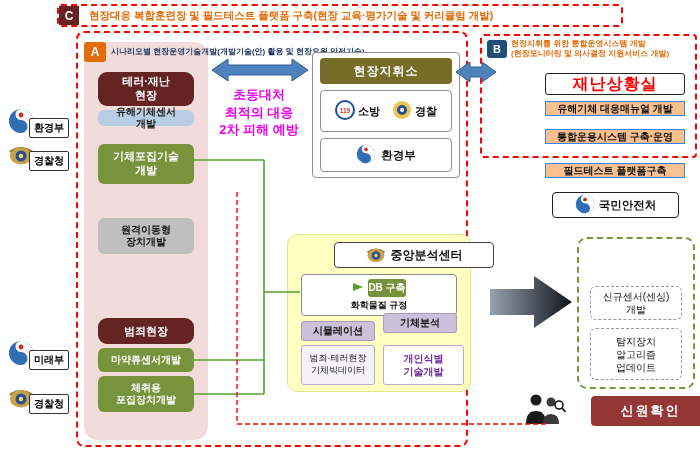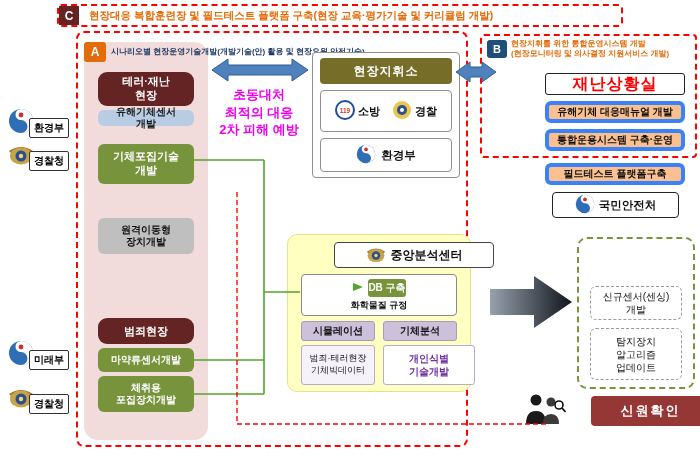--- a/index.html
+++ b/index.html
@@ -36,34 +36,34 @@
   #cpWrap { left:312px; top:52px; width:148px; height:126px; border:1px solid #909090; background:#fff; border-radius:4px; }
   #cpTitle { left:320px; top:58px; width:132px; height:26px; background:#756d28; color:#fff; font-size:12px; font-weight:bold; border-radius:4px; letter-spacing:1px; }
   #cpRow { left:320px; top:90px; width:132px; height:42px; background:#fff; border:1px solid #909090; border-radius:4px; display:flex; align-items:center; justify-content:center; gap:12px; }
   .cp-item { display:flex; align-items:center; gap:3px; font-size:11px; font-weight:bold; color:#111; }
   #cpEnv { left:320px; top:138px; width:132px; height:34px; background:#fff; border:1px solid #909090; border-radius:4px; gap:5px; font-size:11.5px; font-weight:bold; color:#111; }
 
   #secB { left:480px; top:34px; width:217px; height:124px; border:2px dashed #ff0000; border-radius:4px; }
   #labelB { left:487px; top:40px; width:20px; height:18px; background:#1f4e79; color:#fff; font-size:11px; font-weight:bold; border-radius:3px; }
   #titleB { left:511px; top:39px; width:184px; font-size:8px; color:#e36c09; font-weight:bold; line-height:1.3; }
   #sitRoom { left:545px; top:73px; width:140px; height:22px; background:#fff; border:1.5px solid #222; border-radius:3px; color:#ff0000; font-size:16px; font-weight:bold; letter-spacing:1px; }
-  .b-item { background:#fac08f; border:4px solid #3b82f6; border-radius:6px; font-size:10px; font-weight:bold; color:#111; width:140px; height:22px; }
+  .b-item { background:#fac08f; border:1px solid #3b82f6; border-radius:0; font-size:10px; font-weight:bold; color:#111; width:140px; height:15px; }
   #bItem1 { left:545px; top:101px; } #bItem2 { left:545px; top:129px; } #bItem3 { left:545px; top:163px; }
   #agency { left:552px; top:192px; width:127px; height:26px; background:#fff; border:1.5px solid #222; border-radius:4px; gap:4px; font-size:11.5px; font-weight:bold; color:#111; }
 
   #yellowPanel { left:287px; top:234px; width:184px; height:158px; background:#ffffc2; border:1px solid #e3e38f; border-radius:10px; }
   #acTitle { left:299px; top:242px; width:160px; height:26px; background:#fff; border:1.5px solid #444; border-radius:4px; gap:5px; font-size:12px; font-weight:bold; color:#111;margin-left:35px; }
   #dbWrap { left:301px; top:274px; width:156px; height:42px; background:#fff; border:1px solid #8a8a8a; border-radius:4px; display:flex; flex-direction:column; align-items:center; justify-content:center; gap:2px; }
   #dbRow { display:flex; align-items:center; gap:4px; }
   #dbBox { background:#77933c; color:#fff; font-size:10px; font-weight:bold; padding:2px 0; border-radius:3px; }
   #dbNote { font-size:9px; color:#111; font-weight:bold; }
   #cell1 { left:301px; top:321px; width:74px; height:20px; background:#ccc0da; border:1px solid #aa99bb; font-size:10px; font-weight:bold; color:#111; border-radius:3px; }
-  #cell2 { left:383px; top:321px; width:74px; height:20px; background:#ccc0da; border:1px solid #aa99bb; font-size:10px; font-weight:bold; color:#111; border-radius:3px; }
+  #cell2 { left:383px; top:313px; width:74px; height:20px; background:#ccc0da; border:1px solid #aa99bb; font-size:10px; font-weight:bold; color:#111; border-radius:3px; }
   #cell3 { left:301px; top:345px; width:74px; height:40px; background:#f5f2f9; border:1px solid #b9a9cc; font-size:9px; color:#222; border-radius:3px; line-height:1.3; }
-  #cell4 { left:383px; top:345px; width:92px; height:40px; background:#fff; border:1px solid #b9a9cc; font-size:10px; font-weight:bold; color:#7030a0; border-radius:3px; line-height:1.3; }
+  #cell4 { left:383px; top:345px; width:81px; height:40px; background:#fff; border:1px solid #b9a9cc; font-size:10px; font-weight:bold; color:#7030a0; border-radius:3px; line-height:1.3; }
 
   #impPanel { left:577px; top:237px; width:118px; height:152px; border:2px dashed #77933c; border-radius:10px; background:#fff; }
   #impTitle { left:584px; top:244px; width:104px; height:32px; background:#fff; border:1px solid #333; border-radius:4px; color:#ff0000; font-size:11.5px; font-weight:bold; line-height:1.2; }
   .imp-item { border:1.5px dashed #9a9a9a; border-radius:6px; font-size:10px; color:#111; line-height:1.3; background:#fff; }
   #impItem1 { left:590px; top:286px; width:92px; height:34px; }
   #impItem2 { left:590px; top:328px; width:92px; height:52px; }
 
   #peopleIcon { left:522px; top:392px; }
   #identity { left:575px; top:396px; width:119px; height:30px; background:#953735; color:#fff; font-size:13px; font-weight:bold; border-radius:4px; letter-spacing:2px;margin-left:16px; }
 

